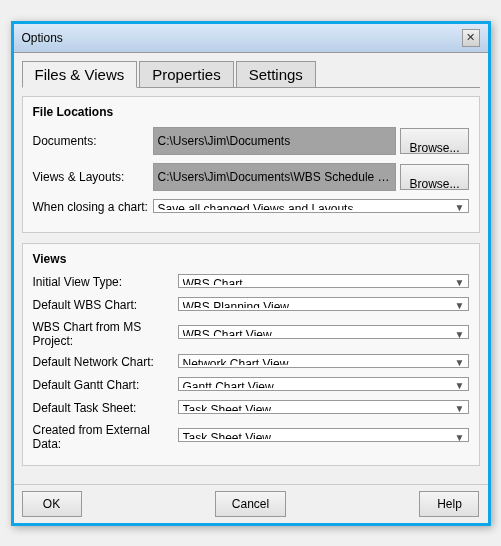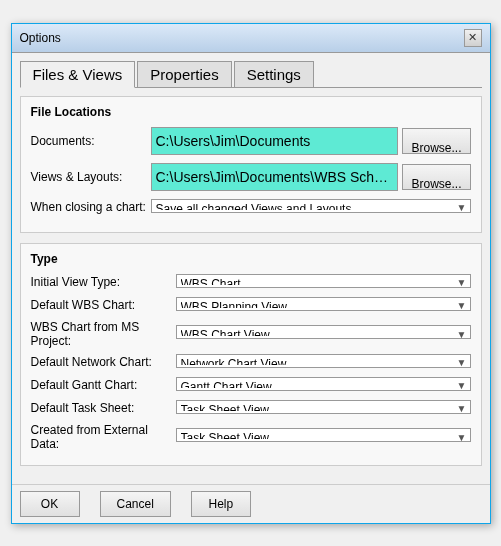--- a/index.html
+++ b/index.html
@@ -9,21 +9,21 @@
       background: #f0f0f0;
       display: flex;
       justify-content: center;
       align-items: center;
       width: 501px;
       height: 546px;
     }
     .window {
       width: 480px;
       background: #f0f0f0;
-      border: 1px solid #0ea5e9;
+      border: 3px solid #0ea5e9;
       box-shadow: 2px 2px 8px rgba(0,0,0,0.3);
     }
     .title-bar {
       background: linear-gradient(to bottom, #dce9f8, #b8cfe8);
       padding: 5px 8px;
       display: flex;
       justify-content: space-between;
       align-items: center;
       border-bottom: 1px solid #999;
     }
@@ -89,23 +89,23 @@
     .field-label {
       width: 120px;
       min-width: 120px;
       color: #000;
       font-size: 12px;
     }
     .field-input {
       flex: 1;
       height: 28px;
       border: 1px solid #999;
-      background: #5eead4;
+      background: #a3a3a3;
       padding: 2px 4px;
-      font-size: 14px;
+      font-size: 12px;
       overflow: hidden;
       text-overflow: ellipsis;
       white-space: nowrap;
     }
     .browse-btn {
       margin-left: 4px;
       padding: 12px 8px;
       height: 22px;
       background: linear-gradient(to bottom, #f5f5f5, #e0e0e0);
       border: 1px solid #999;
@@ -135,21 +135,21 @@
       position: absolute;
       right: 4px;
       top: 50%;
       transform: translateY(-50%);
       pointer-events: none;
       font-size: 10px;
       color: #555;
     }
     .footer {
       display: flex;
-      justify-content: flex-start;
+      justify-content: space-between;
       padding: 6px 8px;
       gap: 20px;
       border-top: 1px solid #ccc;
       background: #f0f0f0;
     }
     .footer-btn {
       padding: 4px 16px;
       height: 26px;
       background: linear-gradient(to bottom, #f5f5f5, #e0e0e0);
       border: 1px solid #999;
@@ -202,21 +202,21 @@
         <div class="select-wrapper">
           <select class="field-select">
             <option>Save all changed Views and Layouts</option>
           </select>
           <span class="select-arrow">▼</span>
         </div>
       </div>
     </div>
 
     <div class="section views-section">
-      <div class="section-title">Type</div>
+      <div class="section-title">Views</div>
 
       <div class="field-row">
         <div class="field-label">Initial View Type:</div>
         <div class="select-wrapper">
           <select class="field-select">
             <option>WBS Chart</option>
           </select>
           <span class="select-arrow">▼</span>
         </div>
       </div>

